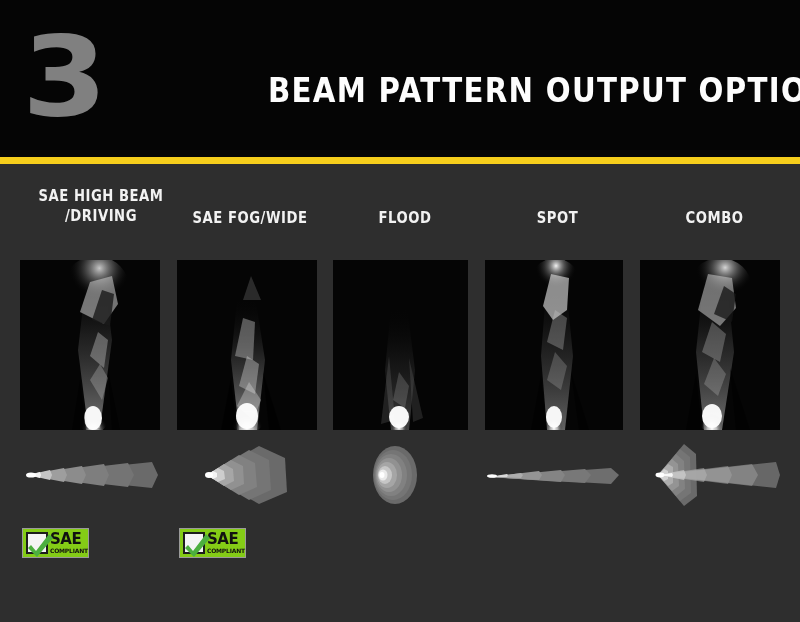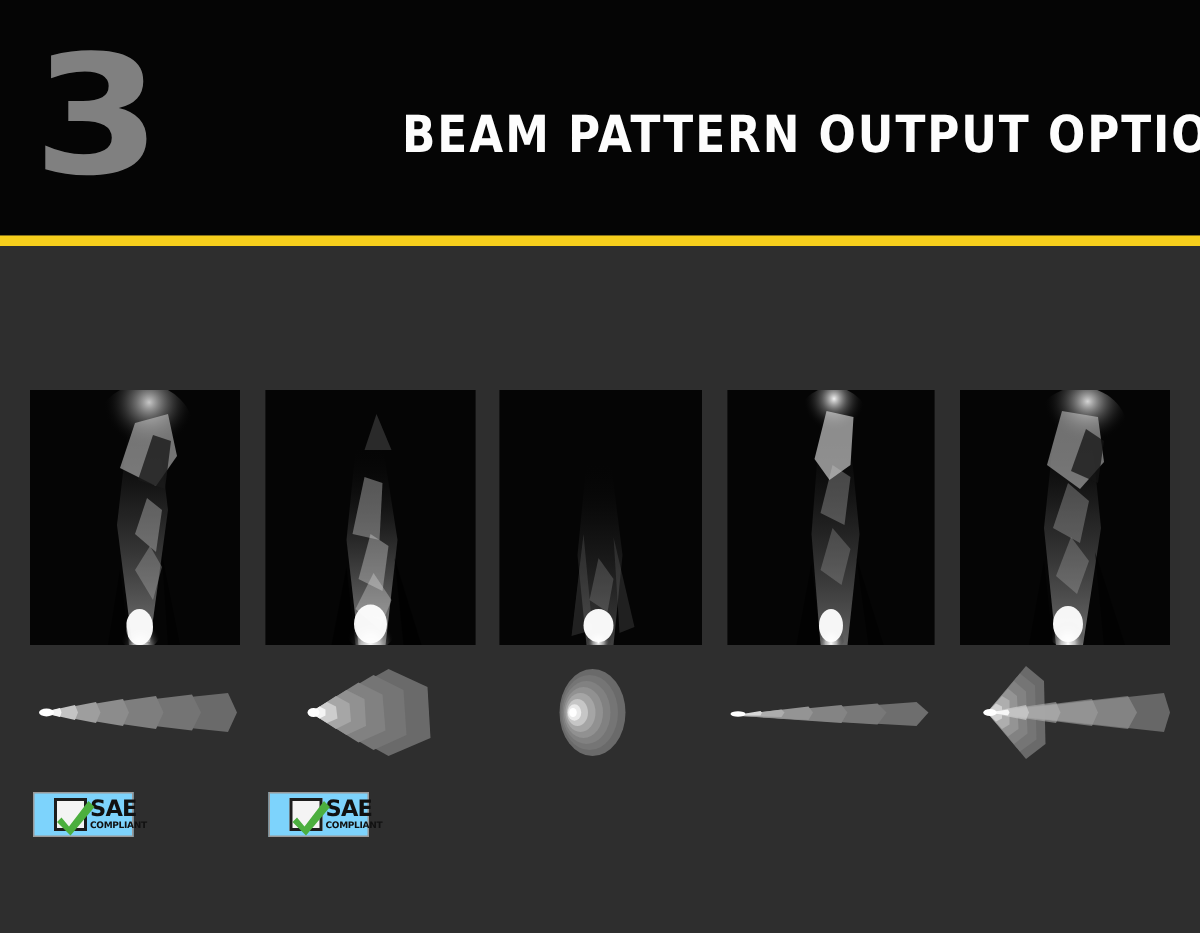--- a/index.html
+++ b/index.html
@@ -121,25 +121,25 @@
   .photo .scene{position:absolute;inset:0;}
 
   
   .diagram{position:absolute;top:444px;height:62px;}
   .diagram svg{display:block;width:100%;height:100%;}
 
   
   .sae-badge{
     position:absolute;top:528px;
     width:67px;height:30px;
-    background:#7dd3fc;
+    background:#84cc16;
     border:1px solid #9a9a9a;
     box-sizing:border-box;
     display:flex;align-items:center;
-    padding:2px 13px;
+    padding:2px 3px;
   }
   .sae-check-box{
     width:22px;height:22px;
     background:#f4f4f4;
     border:2px solid #1d1d1d;
     box-sizing:border-box;
     position:relative;
     flex:0 0 auto;
   }
   .sae-check-box svg{position:absolute;left:-3px;top:-5px;}
@@ -170,20 +170,38 @@
 
     <div class="logo">
       <div class="logo-3">3</div>
     </div>
 
     <div class="header-title">BEAM PATTERN OUTPUT OPTIONS</div>
   </div>
 
   <div class="yellow-rule"></div>
 
+  <div class="labels">
+    <div class="col-label" style="left:6px;top:0px;width:190px;">
+      <span>SAE HIGH BEAM</span><br>
+      <span>/DRIVING</span>
+    </div>
+    <div class="col-label" style="left:160px;top:22px;width:180px;">
+      <span>SAE FOG/WIDE</span>
+    </div>
+    <div class="col-label" style="left:320px;top:22px;width:170px;">
+      <span>FLOOD</span>
+    </div>
+    <div class="col-label" style="left:475px;top:22px;width:165px;">
+      <span>SPOT</span>
+    </div>
+    <div class="col-label" style="left:632px;top:22px;width:165px;">
+      <span>COMBO</span>
+    </div>
+  </div>
 
   <div class="photo" style="left:20px;width:140px;">
     <svg class="scene" viewBox="0 0 140 170" preserveAspectRatio="none">
       <defs>
         <radialGradient id="g1a" cx="52%" cy="95%" r="42%">
           <stop offset="0%" stop-color="#ffffff" stop-opacity="1"></stop>
           <stop offset="35%" stop-color="#d8d8d8" stop-opacity=".75"></stop>
           <stop offset="100%" stop-color="#000000" stop-opacity="0"></stop>
         </radialGradient>
         <radialGradient id="g1b" cx="55%" cy="18%" r="45%">

